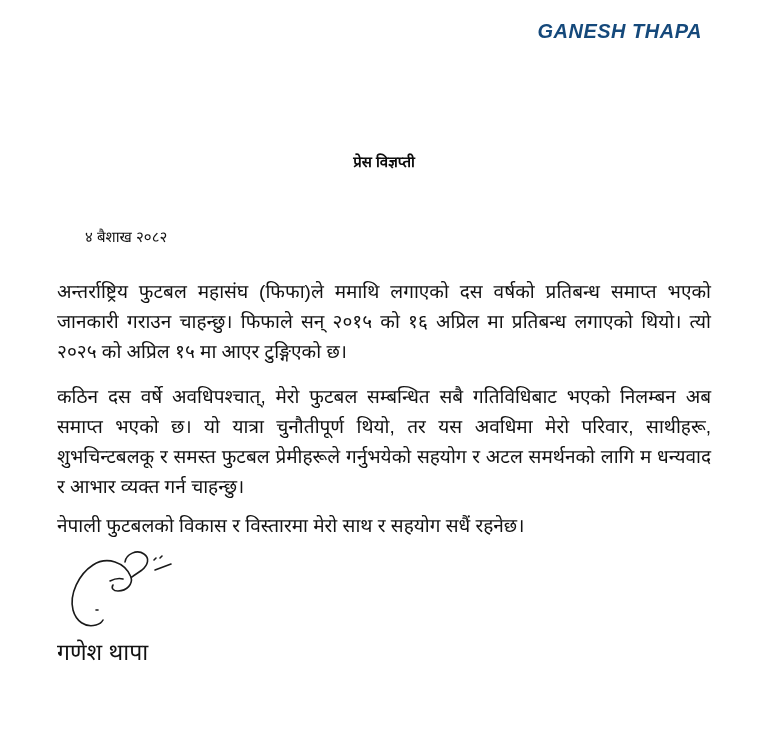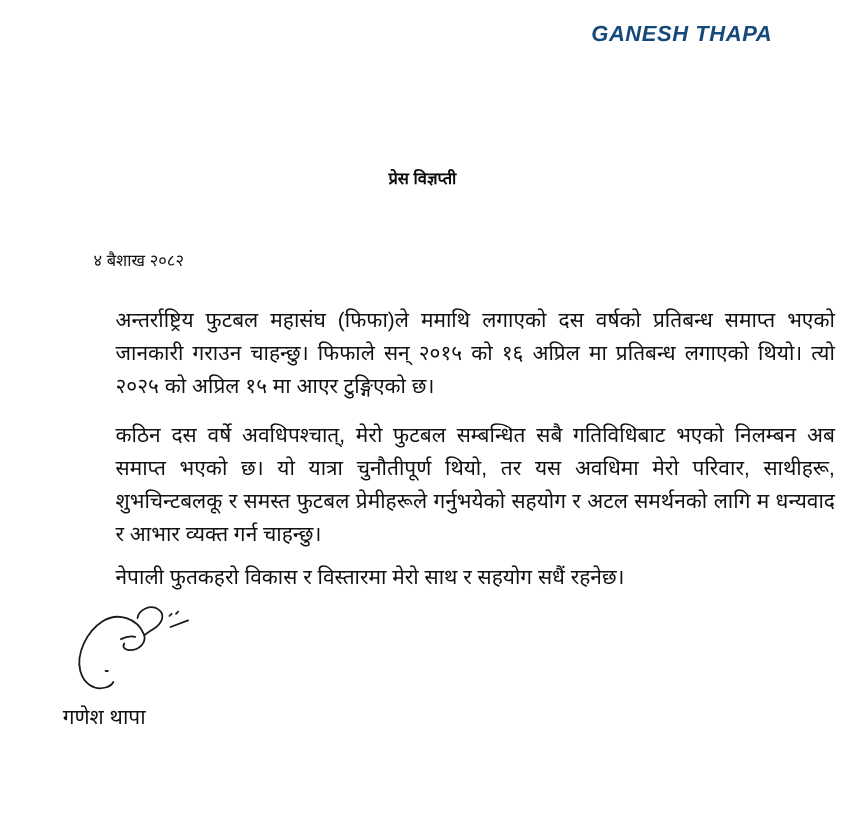--- a/index.html
+++ b/index.html
@@ -47,37 +47,36 @@
   }
   .para {
     position: absolute;
     left: 57px;
     width: 654px;
     font-size: 19px;
     line-height: 30px;
     text-align: justify;
     text-justify: inter-word;
     color: #111111;
-    margin-left: 48px;
   }
   .para-1 { top: 277px; }
   .para-2 { top: 382px; }
   .para-3 { top: 511px; text-align: left; }
   .signature {
     position: absolute;
     top: 548px;
     left: 55px;
     width: 140px;
     height: 85px;
   }
   .signoff {
     position: absolute;
     top: 637px;
     left: 57px;
-    font-size: 19px;
+    font-size: 23px;
     line-height: 31px;
     color: #111111;
     text-align: center;
   }
   .signoff div { white-space: nowrap; }
 </style>
 </head>
 <body>
 
 <div class="page">
@@ -85,21 +84,21 @@
   <div class="letterhead" style="color: rgb(21, 73, 123);">GANESH THAPA</div>
 
   <div class="doc-title">प्रेस विज्ञप्ती</div>
 
   <div class="doc-date">४ बैशाख २०८२</div>
 
   <div class="para para-1">अन्तर्राष्ट्रिय फुटबल महासंघ (फिफा)ले ममाथि लगाएको दस वर्षको प्रतिबन्ध समाप्त भएको जानकारी गराउन चाहन्छु। फिफाले सन् २०१५ को १६ अप्रिल मा प्रतिबन्ध लगाएको थियो। त्यो २०२५ को अप्रिल १५ मा आएर टुङ्गिएको छ।</div>
 
   <div class="para para-2">कठिन दस वर्षे अवधिपश्चात्, मेरो फुटबल सम्बन्धित सबै गतिविधिबाट भएको निलम्बन अब समाप्त भएको छ। यो यात्रा चुनौतीपूर्ण थियो, तर यस अवधिमा मेरो परिवार, साथीहरू, शुभचिन्टबलकू र समस्त फुटबल प्रेमीहरूले गर्नुभयेको सहयोग र अटल समर्थनको लागि म धन्यवाद र आभार व्यक्त गर्न चाहन्छु।</div>
 
-  <div class="para para-3">नेपाली फुतकहरो विकास र विस्तारमा मेरो साथ र सहयोग सधैं रहनेछ।</div>
+  <div class="para para-3">नेपाली फुटबलको विकास र विस्तारमा मेरो साथ र सहयोग सधैं रहनेछ।</div>
 
   <svg class="signature" viewBox="0 0 140 85" fill="none" stroke="#1a1a1a" stroke-width="1.6" stroke-linecap="round" stroke-linejoin="round">
 
     <path d="M 76 29 C 70 14, 52 8, 38 17 C 24 26, 14 46, 18 62 C 21 73, 30 80, 41 77 C 45 76, 47 74, 48 72"></path>
 
     <path d="M 76 29 C 78 36, 72 43, 63 43 C 58 43, 56 40, 58 37"></path>
 
     <path d="M 55 33 C 59 31, 64 30, 68 31"></path>
 
     <path d="M 41 62 L 43 62"></path>

